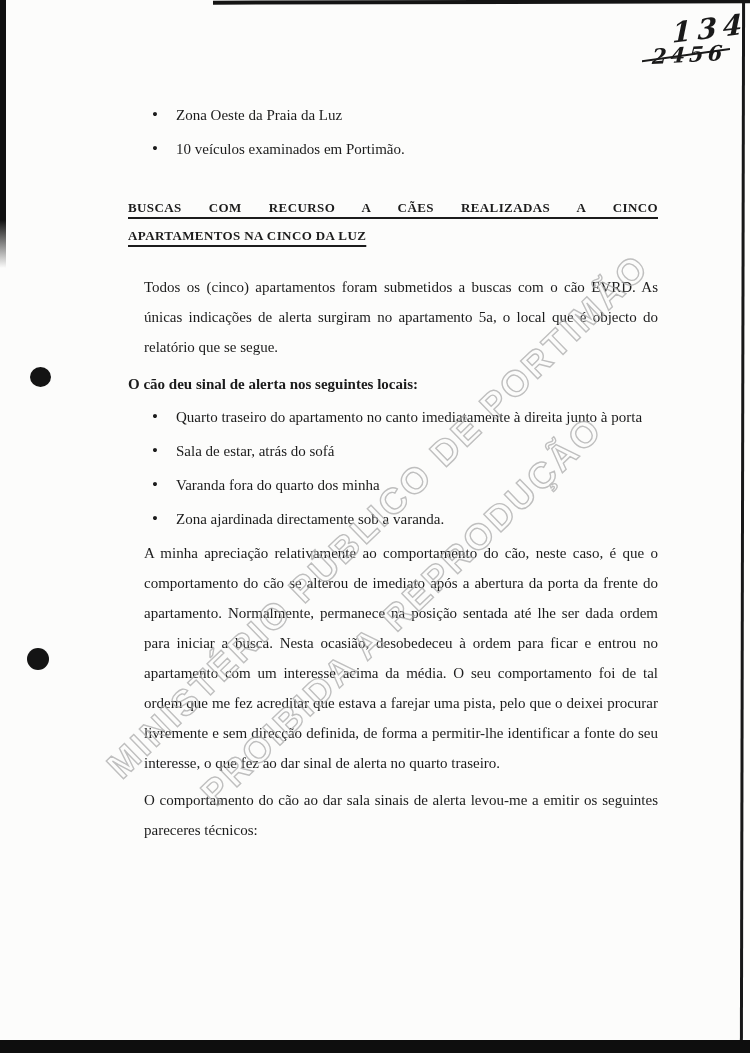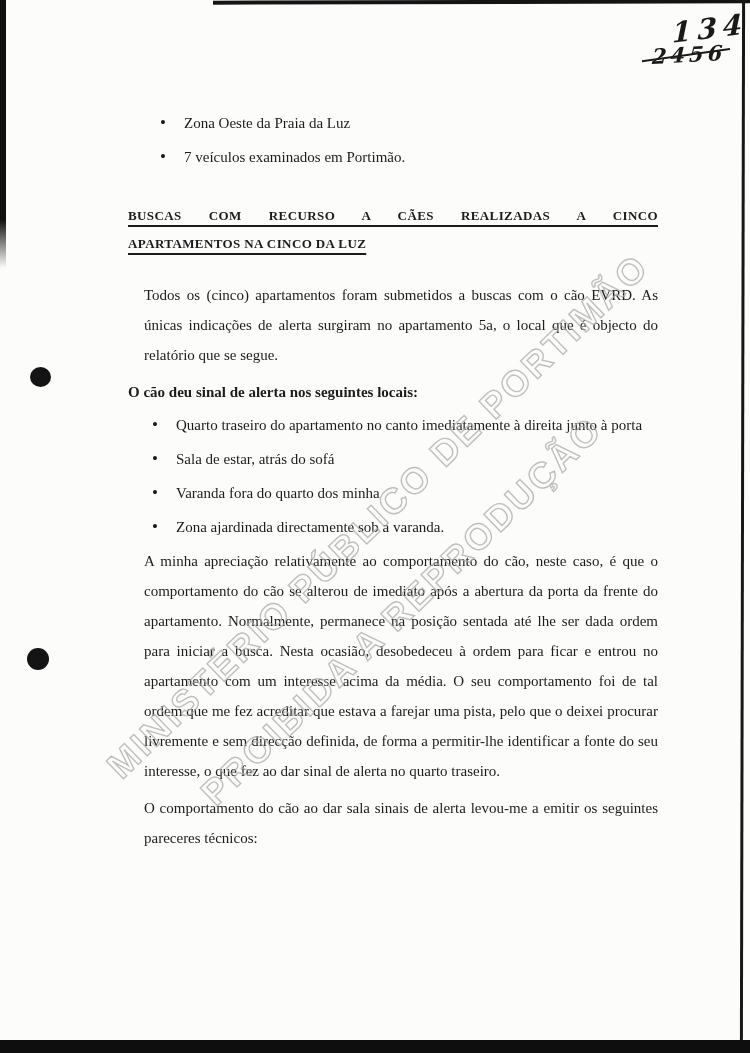--- a/index.html
+++ b/index.html
@@ -76,21 +76,21 @@
   
   .content {
     position: absolute;
     left: 128px; top: 100px;
     width: 530px;
     z-index: 2;
     font-size: 15px;
     line-height: 30px;
     text-align: justify;
   }
-  .bullet-list { margin: 8px; padding: 0; list-style: none; }
+  .bullet-list { margin: 0; padding: 0; list-style: none; }
   .bullet-list li {
     position: relative;
     padding-left: 48px;
     margin-bottom: 4px;
     text-align: left;
   }
   .bullet-list li::before {
     content: "\2022";
     position: absolute;
     left: 24px;
@@ -127,21 +127,21 @@
   <div class="handwritten hw-num">134</div>
   <div class="handwritten hw-crossed">2456</div>
 
   <div class="watermark wm-1">MINISTÉRIO PÚBLICO DE PORTIMÃO</div>
   <div class="watermark wm-2">PROIBIDA A REPRODUÇÃO</div>
 
   <div class="content">
 
     <ul class="bullet-list">
       <li>Zona Oeste da Praia da Luz</li>
-      <li>7 veículos examinados em Portimão.</li>
+      <li>10 veículos examinados em Portimão.</li>
     </ul>
 
     <div class="heading">
       <div class="heading-line justified">BUSCAS COM RECURSO A CÃES REALIZADAS A CINCO</div>
       <div class="heading-line">APARTAMENTOS NA CINCO DA LUZ</div>
     </div>
 
     <p class="para">Todos os (cinco) apartamentos foram submetidos a buscas com o cão EVRD. As únicas indicações de alerta surgiram no apartamento 5a, o local que é objecto do relatório que se segue.</p>
 
     <p class="para-tight">O cão deu sinal de alerta nos seguintes locais:</p>

